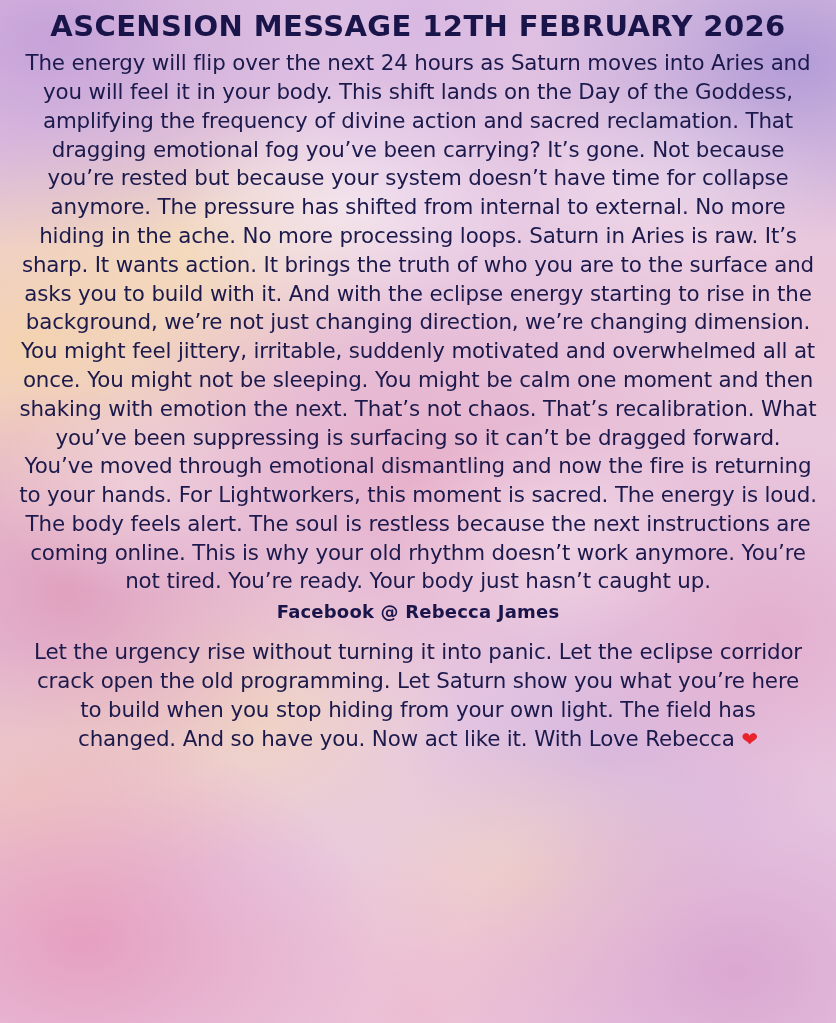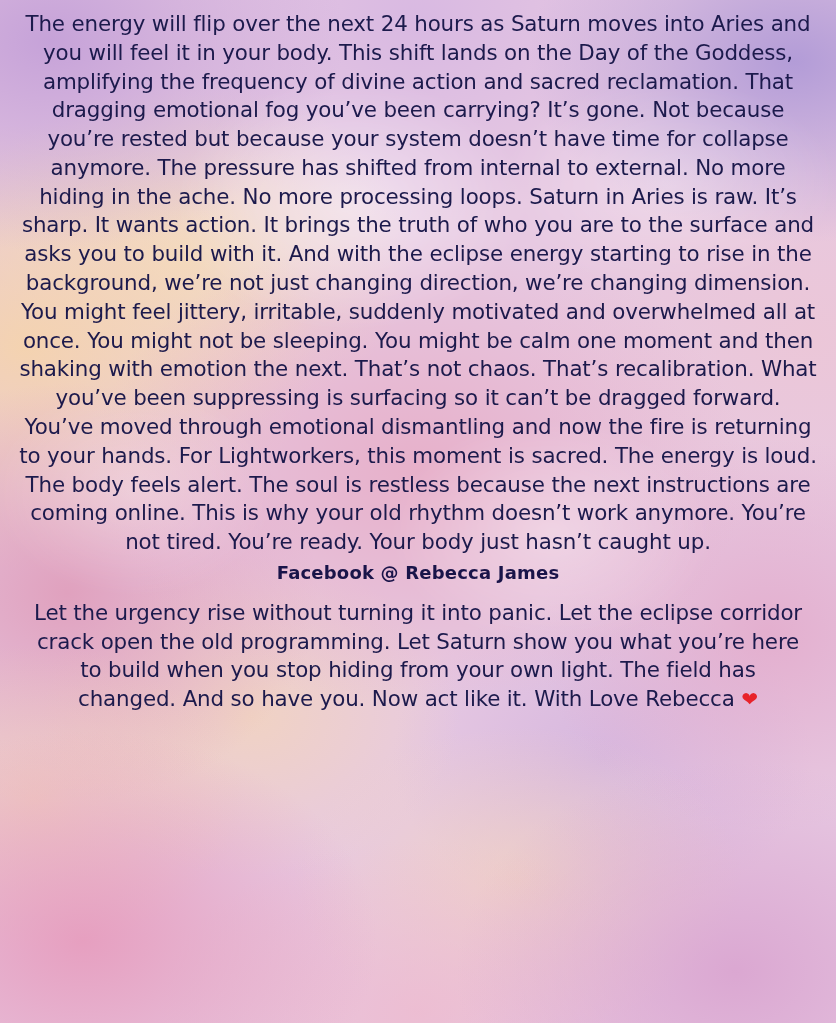--- a/index.html
+++ b/index.html
@@ -115,17 +115,18 @@
 </head>
 <body>
 
 <div class="poster">
   <div class="wash w1"></div>
   <div class="wash w2"></div>
   <div class="wash w3"></div>
   <div class="wash w4"></div>
 
   <div class="content">
+    <h1 class="headline">ASCENSION MESSAGE 12th FEBRUARY 2026</h1>
     <p class="body-text">The energy will flip over the next 24 hours as Saturn moves into Aries and you will feel it in your body. This shift lands on the Day of the Goddess, amplifying the frequency of divine action and sacred reclamation. That dragging emotional fog you’ve been carrying? It’s gone. Not because you’re rested but because your system doesn’t have time for collapse anymore. The pressure has shifted from internal to external. No more hiding in the ache. No more processing loops. Saturn in Aries is raw. It’s sharp. It wants action. It brings the truth of who you are to the surface and asks you to build with it. And with the eclipse energy starting to rise in the background, we’re not just changing direction, we’re changing dimension. You might feel jittery, irritable, suddenly motivated and overwhelmed all at once. You might not be sleeping. You might be calm one moment and then shaking with emotion the next. That’s not chaos. That’s recalibration. What you’ve been suppressing is surfacing so it can’t be dragged forward. You’ve moved through emotional dismantling and now the fire is returning to your hands. For Lightworkers, this moment is sacred. The energy is loud. The body feels alert. The soul is restless because the next instructions are coming online. This is why your old rhythm doesn’t work anymore. You’re not tired. You’re ready. Your body just hasn’t caught up.</p>
     <p class="credit">Facebook @ Rebecca James</p>
     <p class="closing"><span>Let the urgency rise without turning it into panic. Let the eclipse corridor crack open the old programming. Let Saturn show you what you’re here to build when you stop hiding from your own light. The field has changed. And so have you. Now act like it. With Love Rebecca</span> <span class="heart">❤</span></p>
   </div>
 </div>
 
 </body></html>

